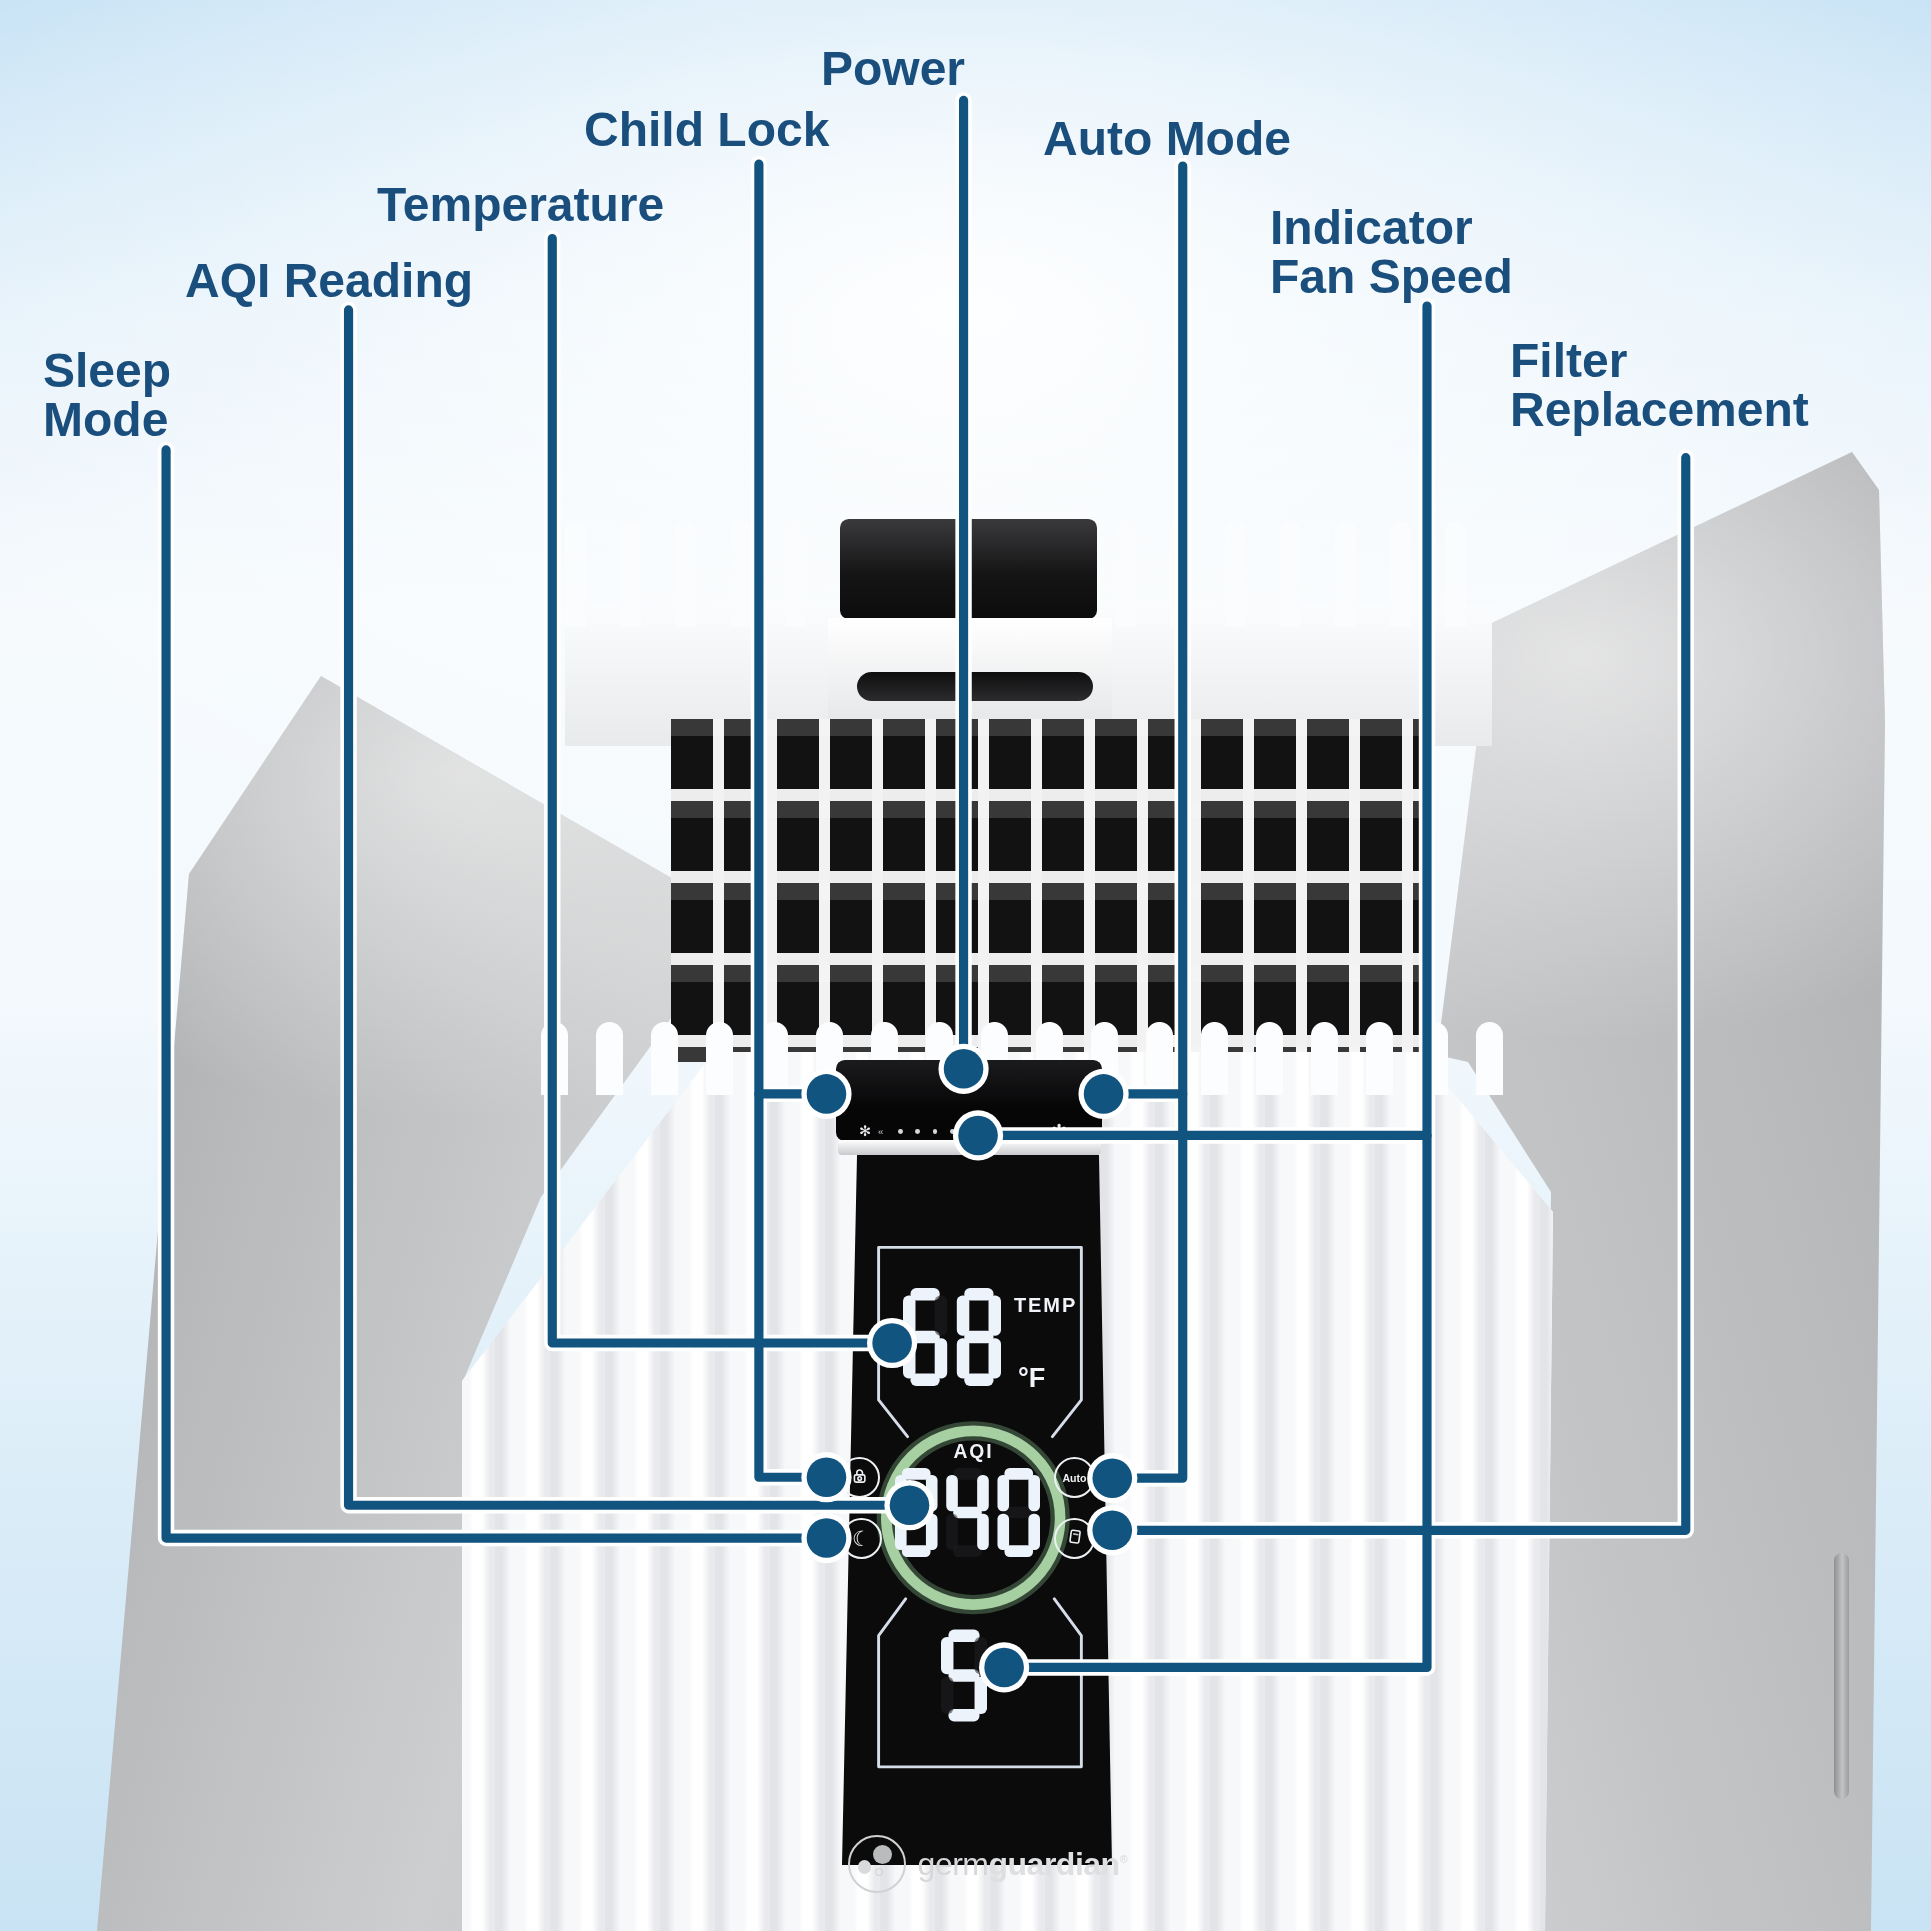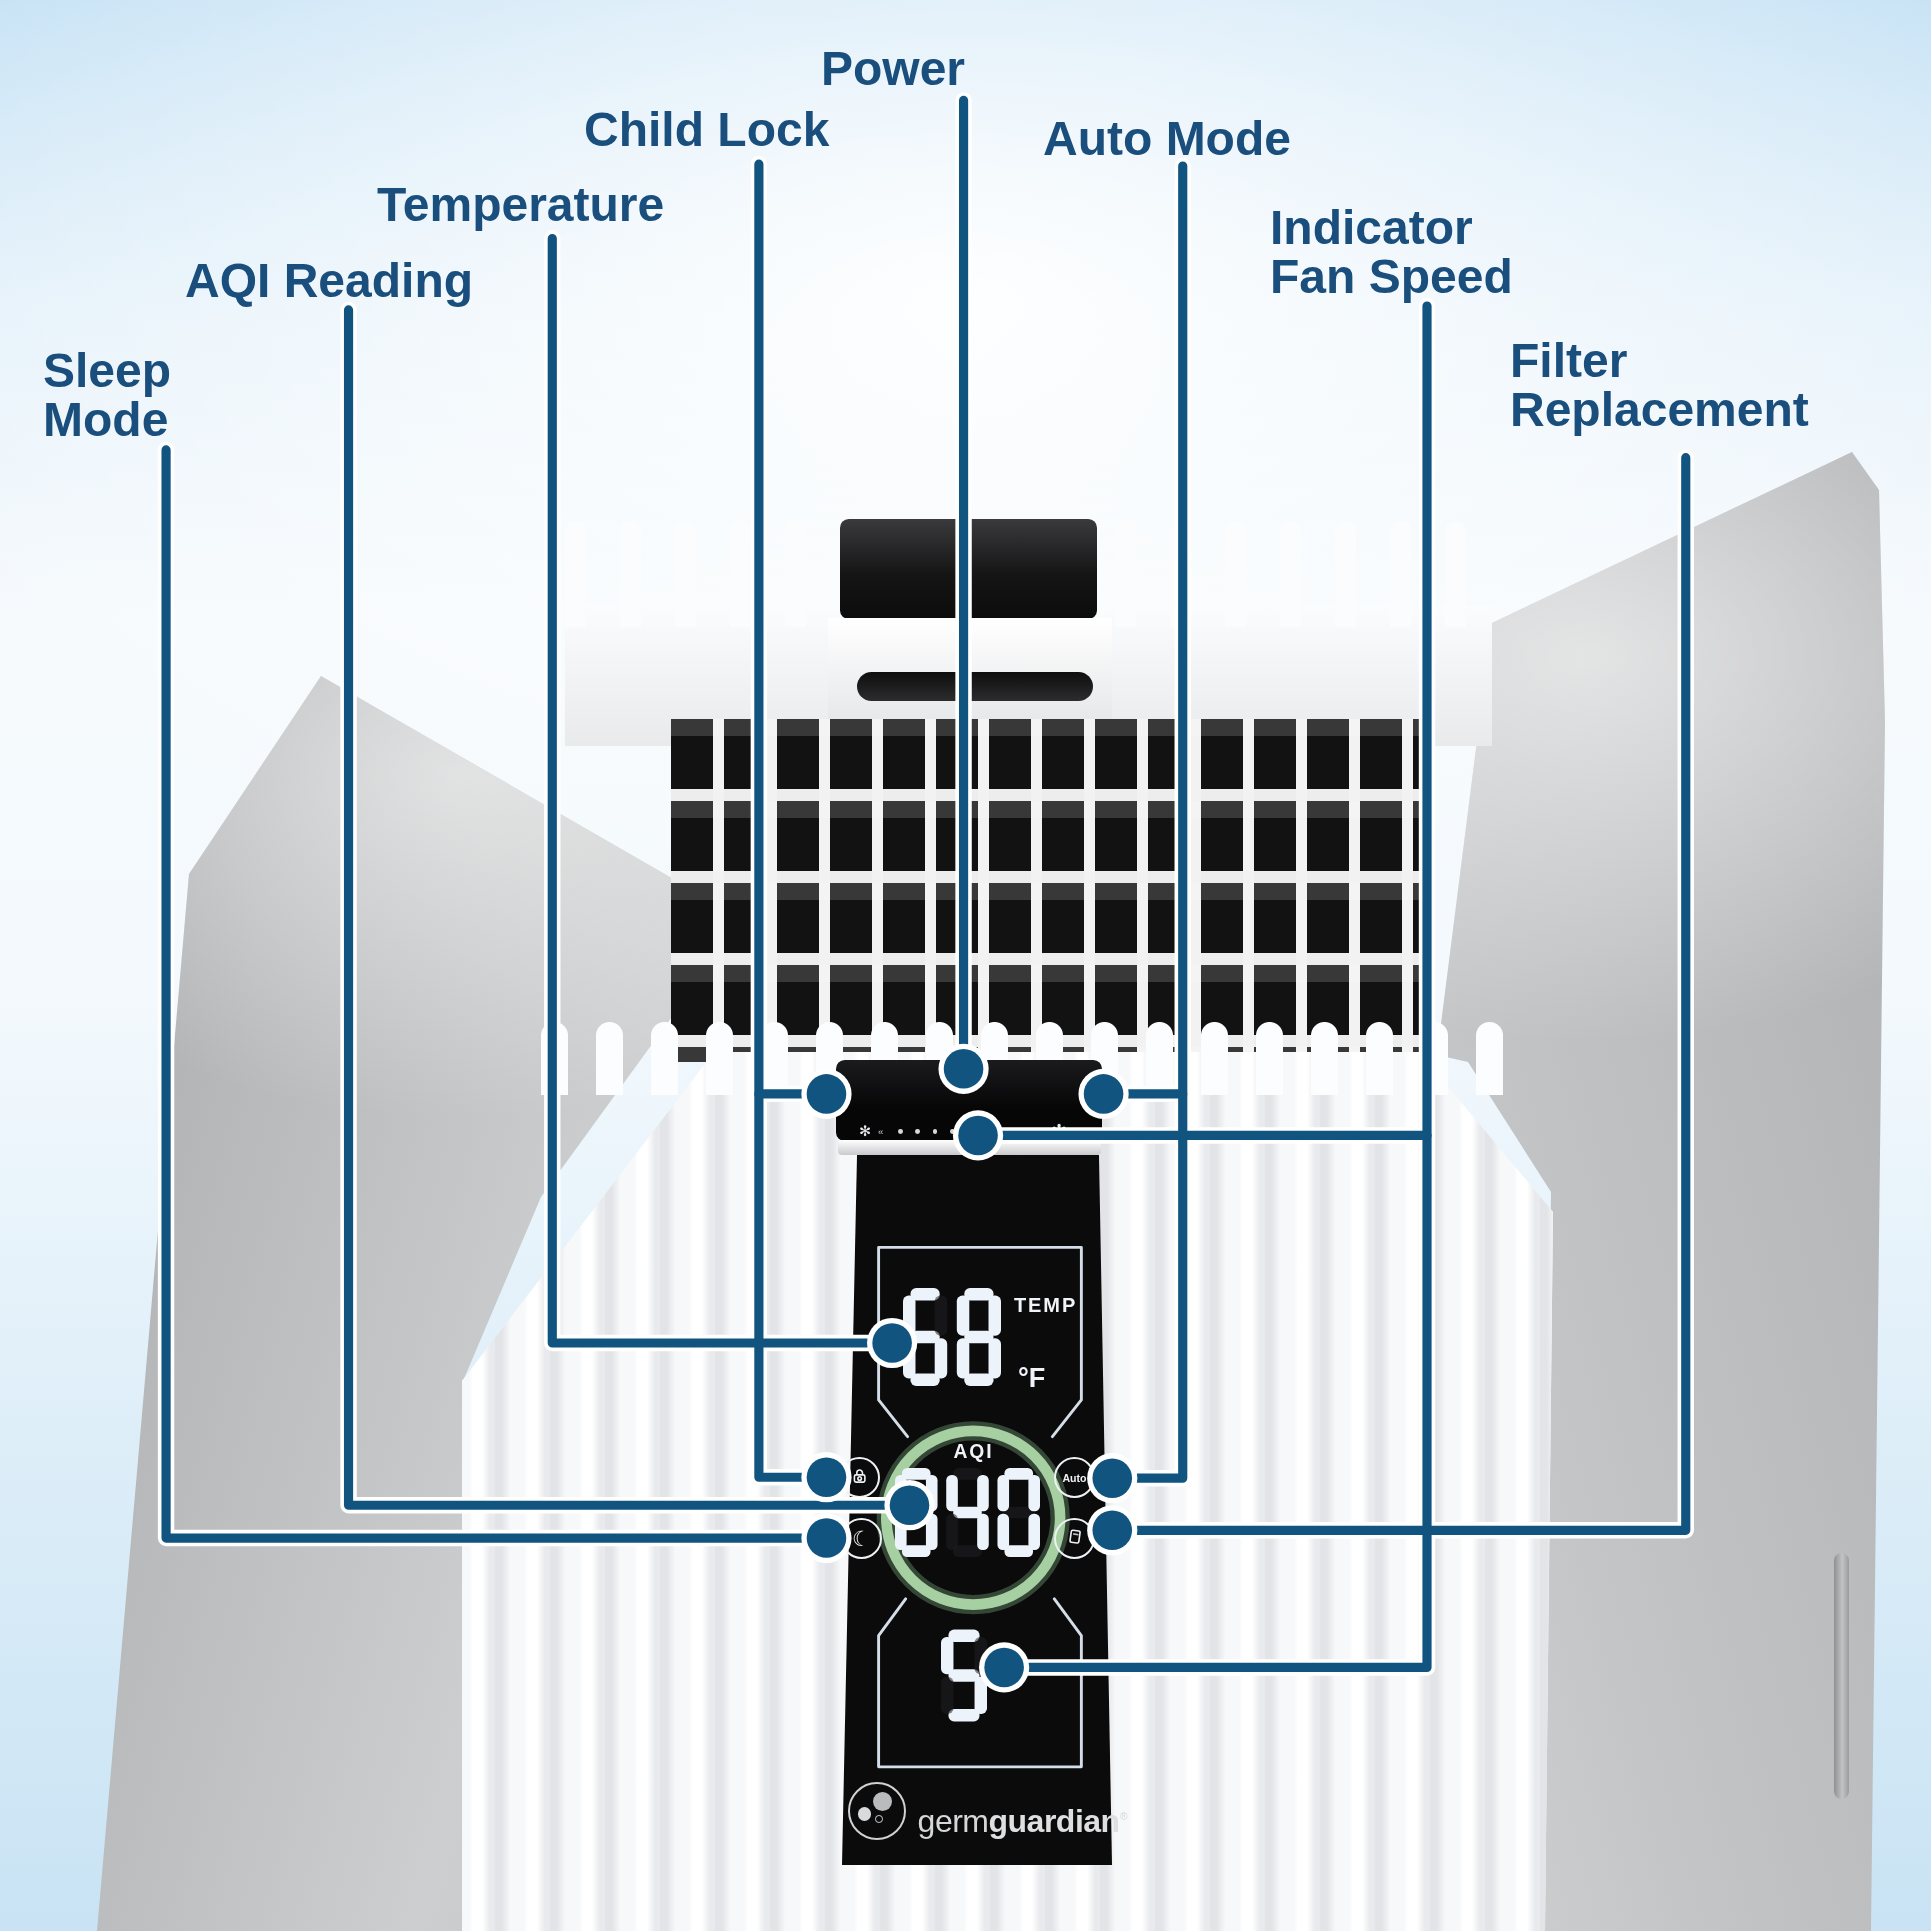--- a/index.html
+++ b/index.html
@@ -84,22 +84,22 @@
   .seg-box{position:absolute;z-index:25;}
   .seg-temp{left:903px;top:1288px;}
   .seg-aqi{left:895px;top:1468px;}
   .seg-fan{left:941px;top:1629px;}
   .mini{position:absolute;z-index:25;width:37px;height:37px;border:2.9px solid #eef1f4;border-radius:50%;
     display:flex;align-items:center;justify-content:center;color:#eef1f4;}
   .mini-lock{left:839px;top:1457px;}
   .mini-sleep{left:841px;top:1518px;font-size:21px;}
   .mini-auto{left:1054px;top:1457px;font-size:10.6px;font-weight:700;}
   .mini-filter{left:1054px;top:1518px;}
-  .logo{position:absolute;left:848px;top:1778px;width:241px;height:62px;z-index:25;
-    display:flex;align-items:flex-end;color:#d6d7d9;}
+  .logo{position:absolute;left:848px;top:1833px;width:241px;height:62px;z-index:25;
+    display:flex;align-items:center;color:#d6d7d9;}
   .logo-circle{position:relative;width:54px;height:54px;border:2.9px solid #cfd1d3;border-radius:50%;flex:0 0 auto;}
   .logo-circle .b1{position:absolute;left:23px;top:7.7px;width:19.3px;height:19.3px;border-radius:50%;background:#b9bbbd;}
   .logo-circle .b2{position:absolute;left:7.7px;top:23px;width:13.5px;height:13.5px;border-radius:50%;background:#d8dadc;}
   .logo-circle .b3{position:absolute;left:25px;top:31px;width:7.7px;height:7.7px;border-radius:50%;border:1.9px solid #cfd1d3;box-sizing:border-box;}
   .logo-text{margin-left:11.6px;font-size:32px;letter-spacing:-0.5px;white-space:nowrap;}
   .logo-text .bold{font-weight:700;color:#dedfe1;}
   .logo-text sup{font-size:10.6px;}
   
   .leaders{position:absolute;inset:0;z-index:40;pointer-events:none;}
   .callout{position:absolute;z-index:45;color:#1a4e7d;font-weight:700;font-size:48px;line-height:49px;text-align:left;}

